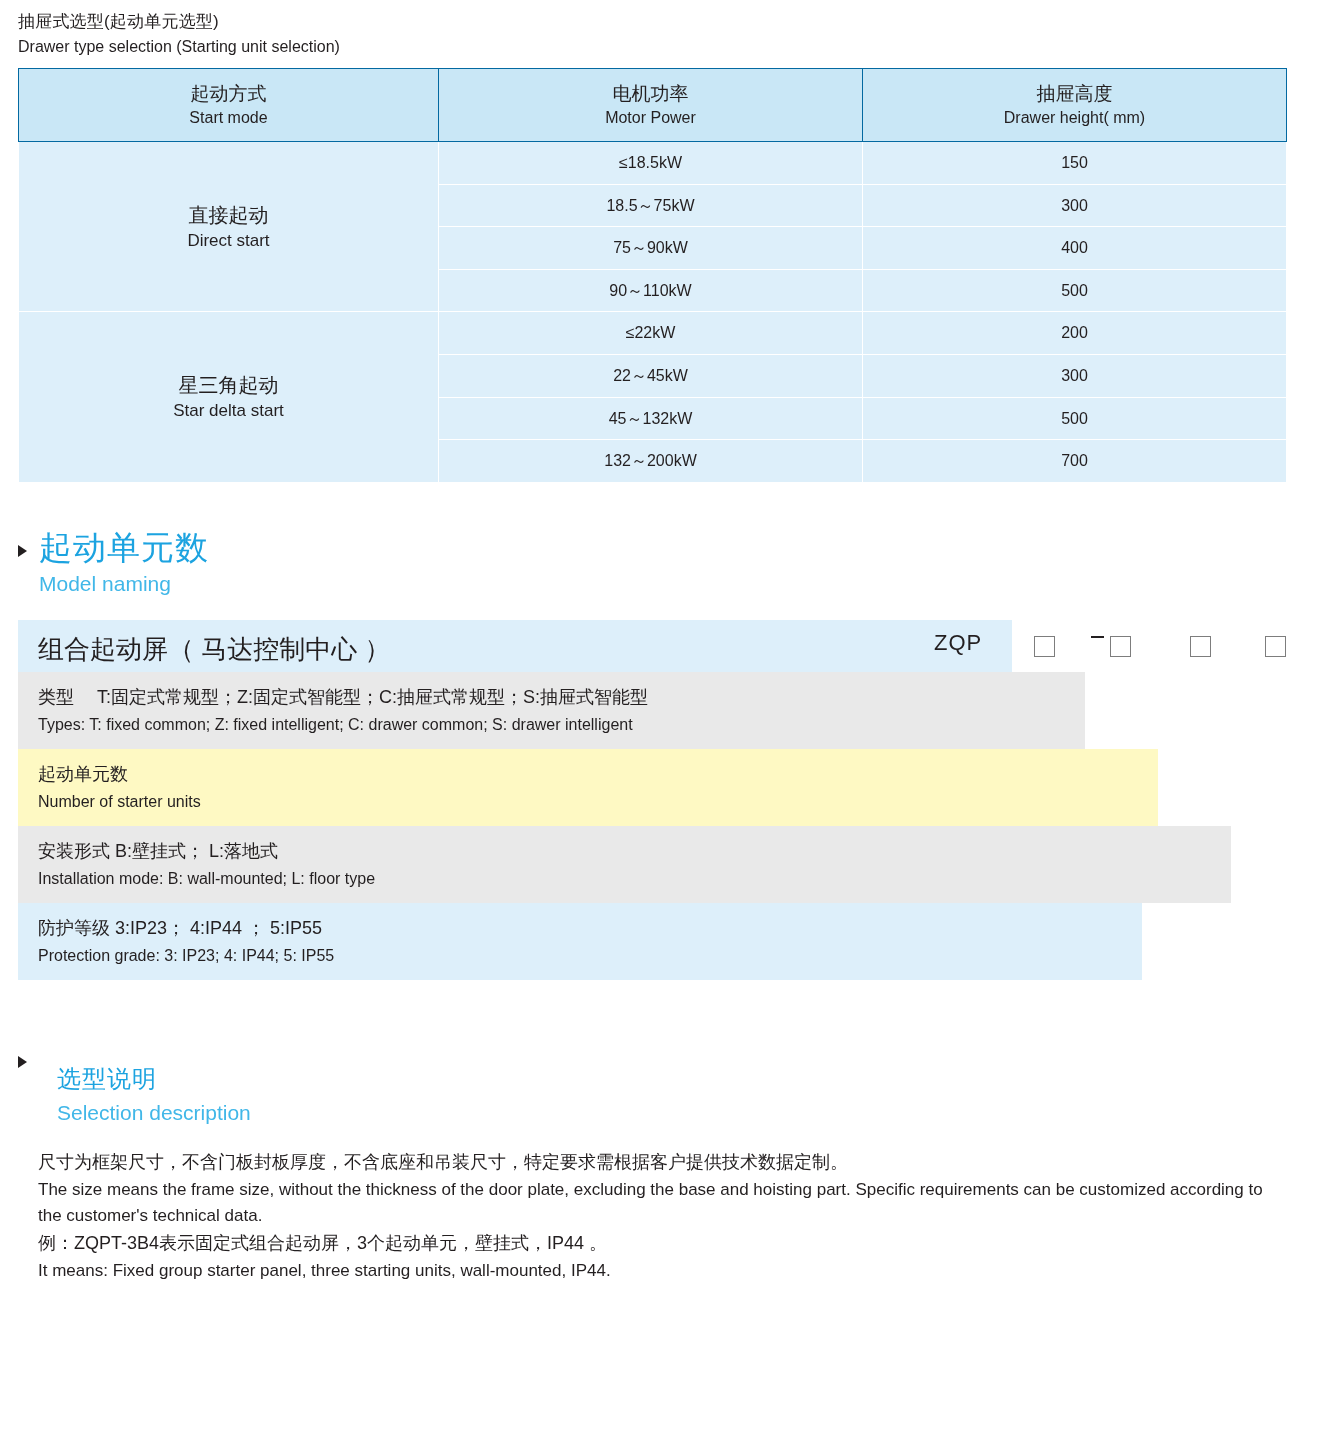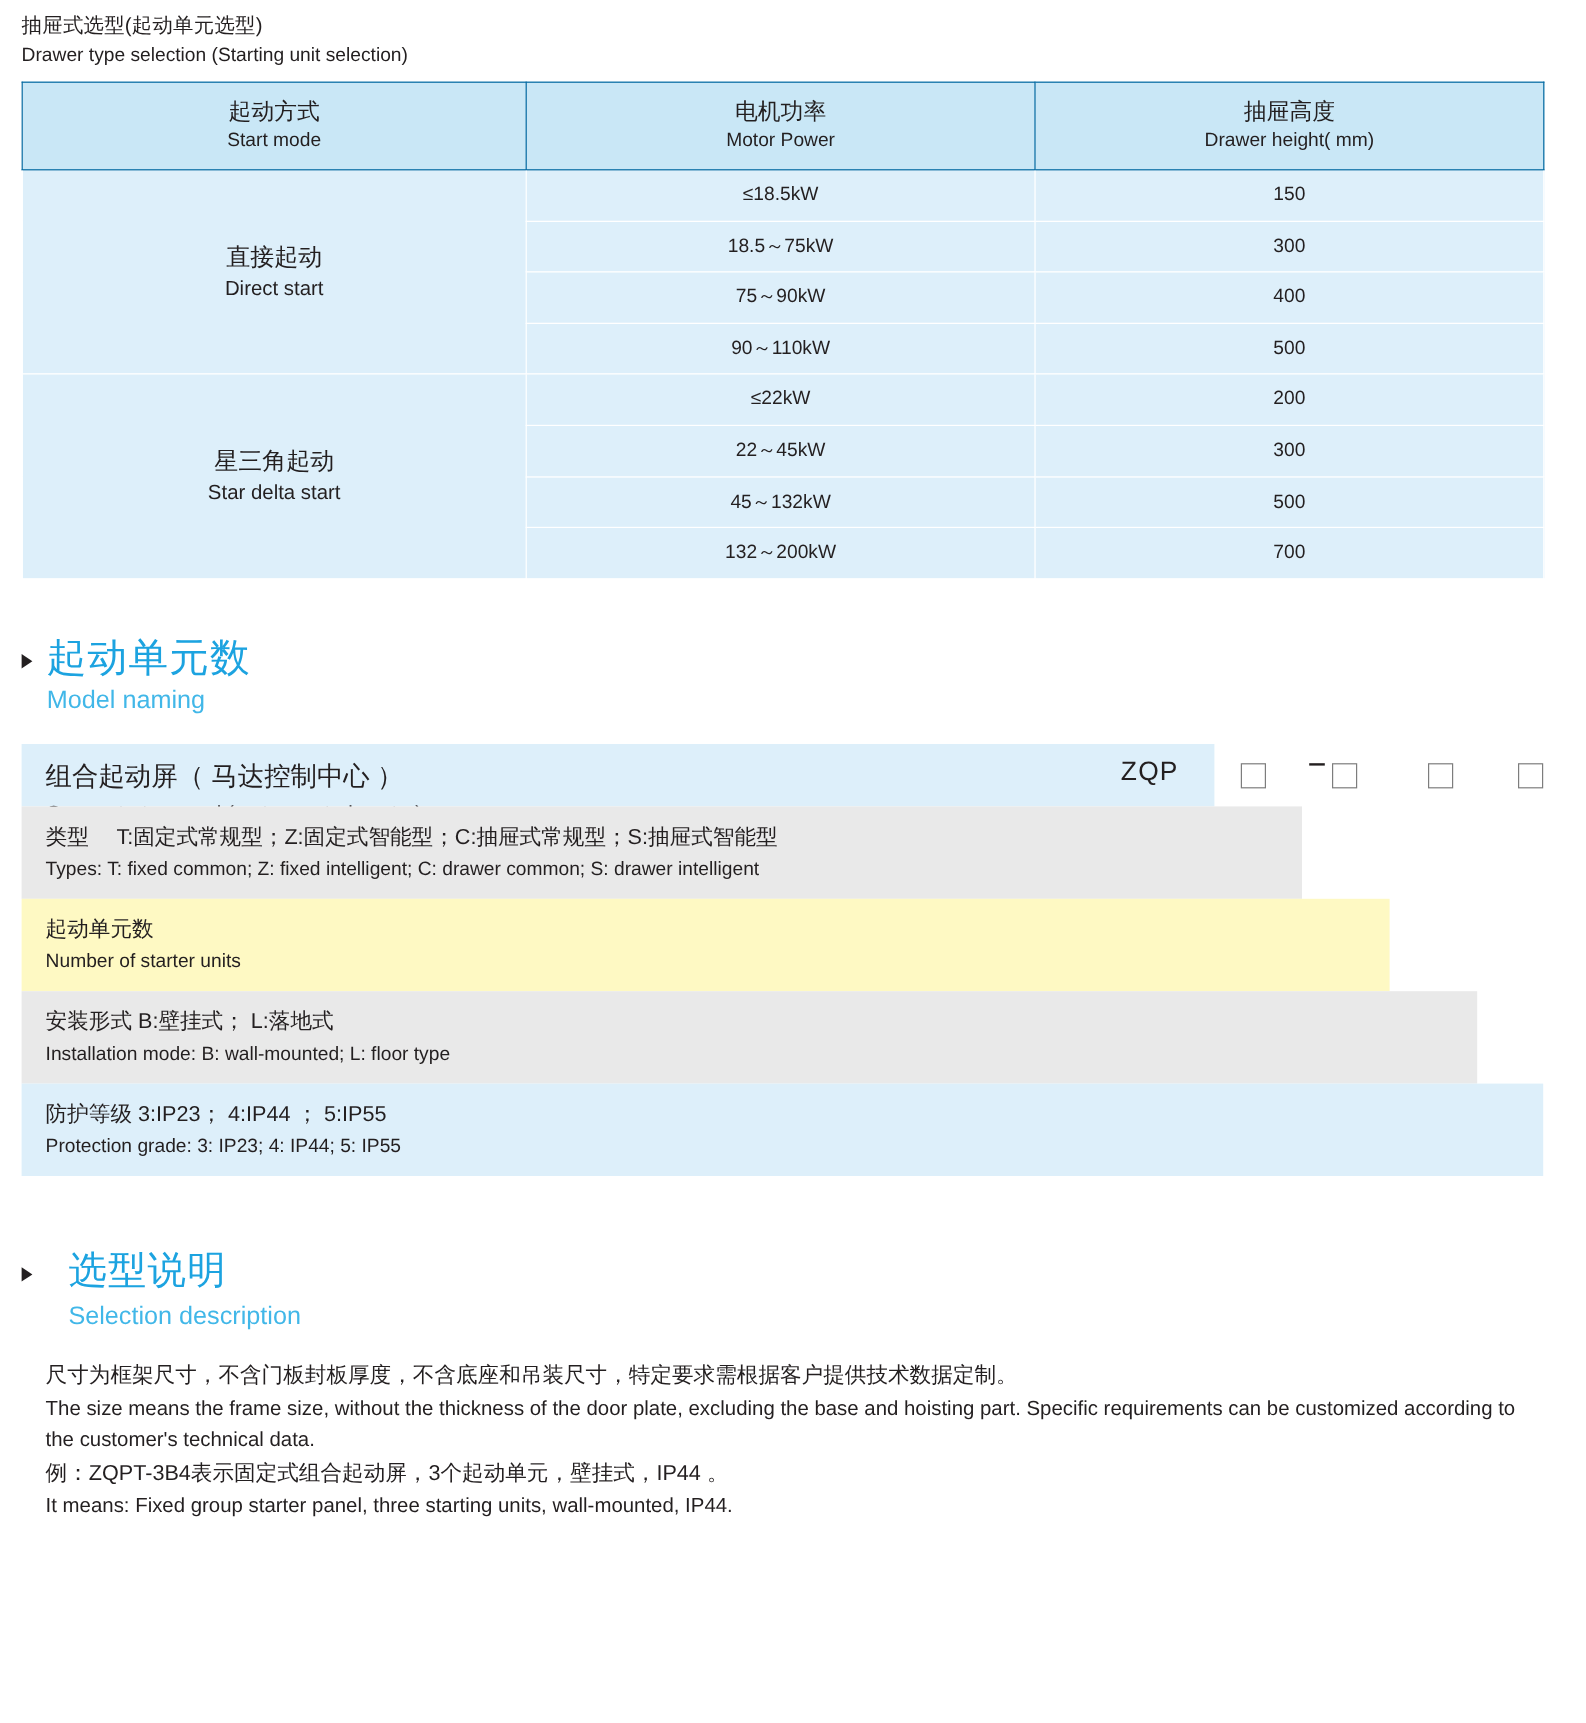--- a/index.html
+++ b/index.html
@@ -123,32 +123,32 @@
   .nm-row .cn {
     font-size: 18px;
     color: #231f20;
   }
   .nm-row .en {
     font-size: 16px;
     color: #231f20;
     margin-top: 2px;
   }
   .nm-r1 { background: #ddeffa; height: 52px; padding-top: 10px; }
-  .nm-r1 .cn { font-size: 22px; }
+  .nm-r1 .cn { font-size: 26px; }
   .nm-r1 .en { font-size: 17px; }
   .nm-r2 { background: #e9e9e9; }
   .nm-r3 { background: #fef9c3; }
   .nm-r4 { background: #e9e9e9; }
   .nm-r5 { background: #ddeffa; }
 
   .nm-r1 { width: 994px; }
   .nm-r2 { width: 1067px; }
   .nm-r3 { width: 1140px; }
   .nm-r4 { width: 1213px; }
-  .nm-r5 { width: 1268px; }
+  .nm-r5 { width: 1124px; }
 
   .code-area {
     position: absolute;
     top: 0;
     left: 4px;
     width: 1268px;
     height: 52px;
     display: flex;
     align-items: center;
     pointer-events: none;
@@ -178,21 +178,21 @@
     left: 1069px;
     top: 16px;
     width: 13px;
     height: 2px;
     background: #231f20;
   }
 
   
   .section2 { margin-top: 60px; }
   .section2 .sec-titles { margin-left: 18px; }
-  .section2 .sec-titles .cn { font-size: 32px; }
+  .section2 .sec-titles .cn { font-size: 24px; margin-top: 25px; }
   .section2 .sec-titles .en { font-size: 21px; margin-top: 6px; }
 
   .desc {
     margin-top: 22px;
     padding-left: 20px;
     width: 1270px;
   }
   .desc p {
     margin: 0;
     font-size: 18px;

